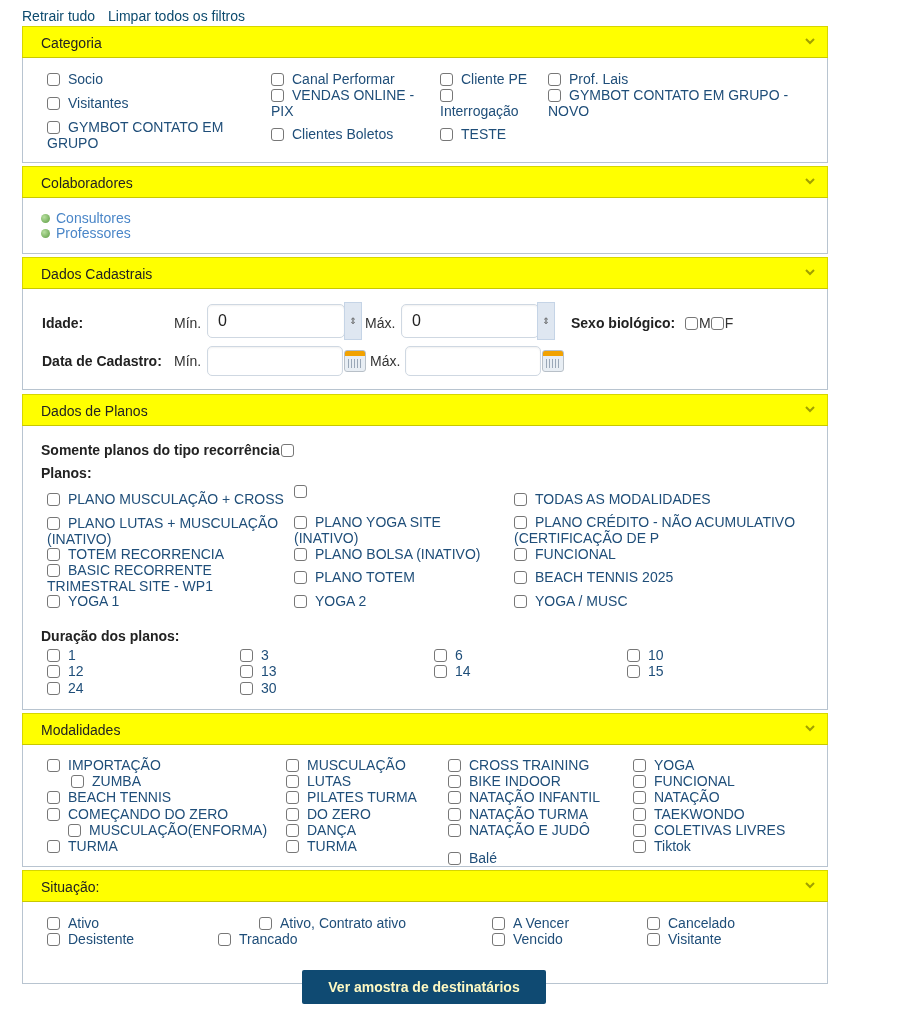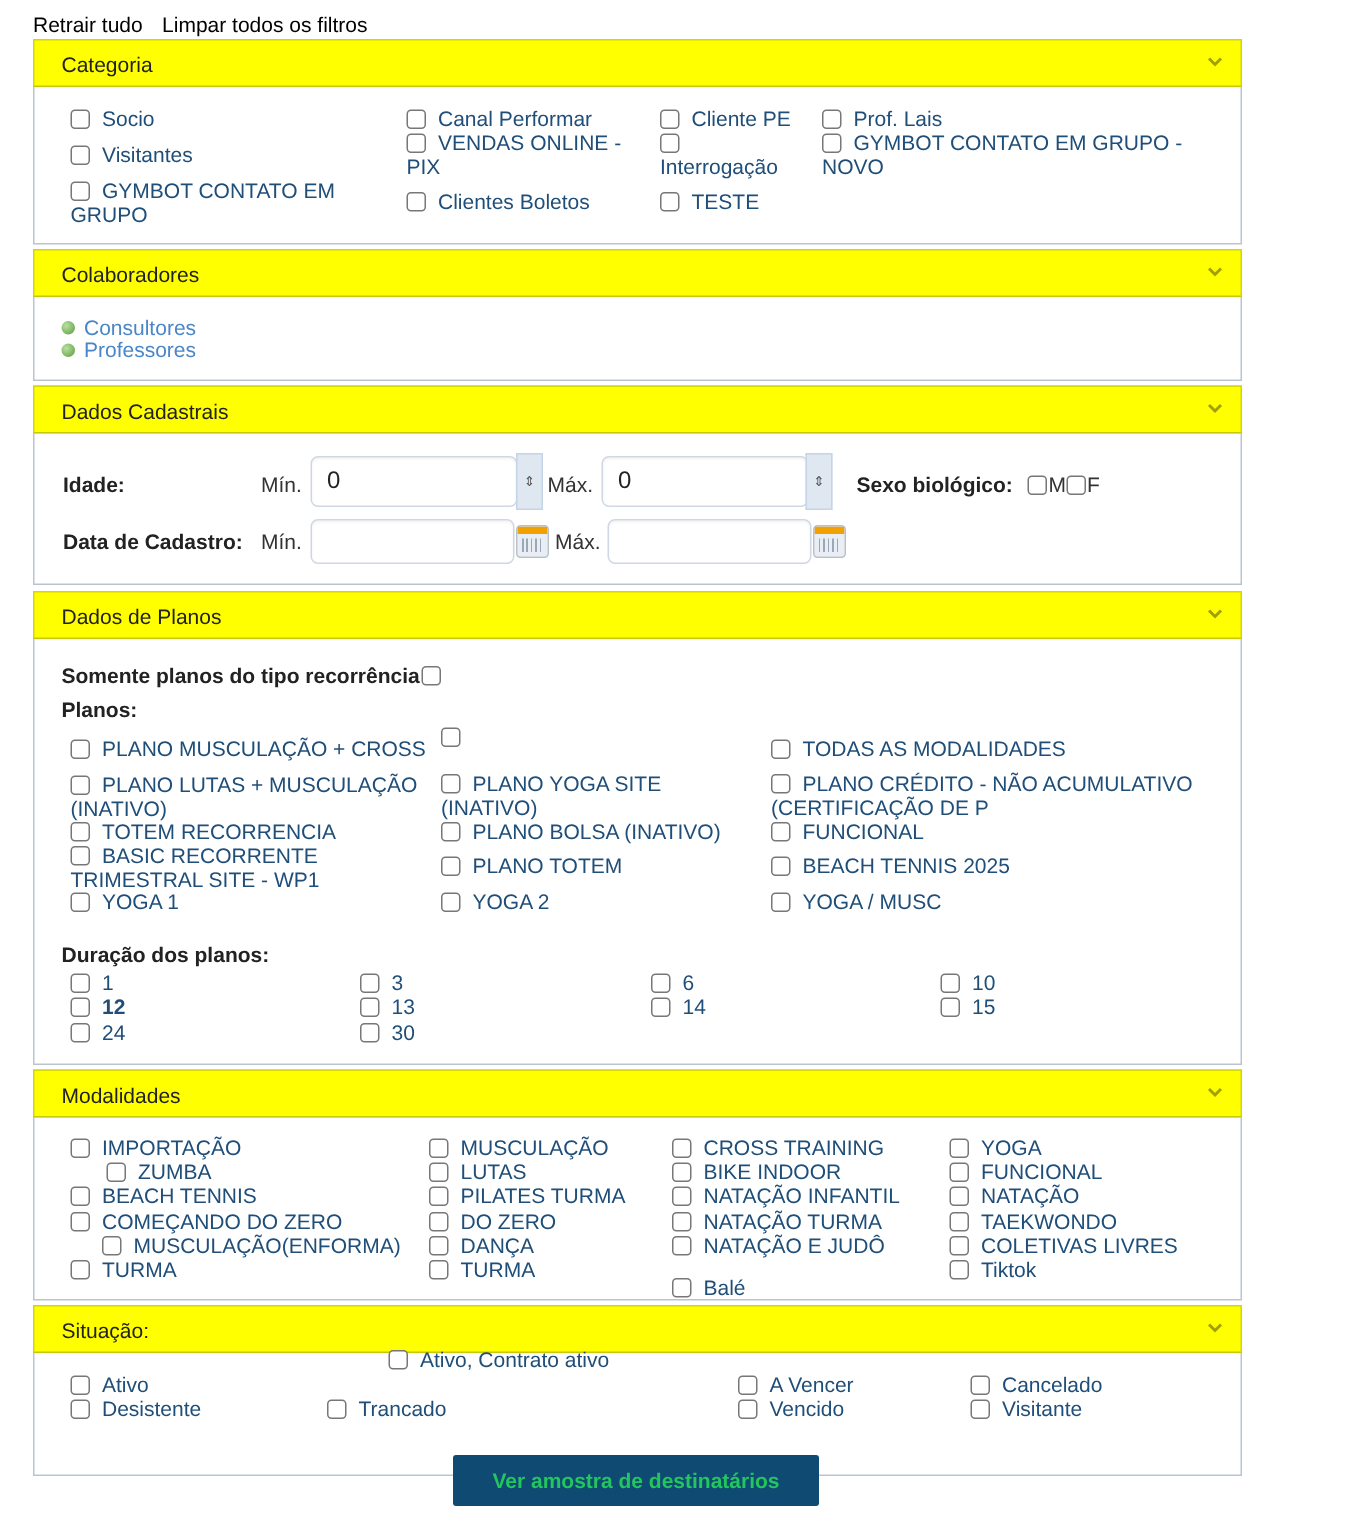--- a/index.html
+++ b/index.html
@@ -1,33 +1,33 @@
 <!DOCTYPE html>
 <html><head>
 <meta charset="utf-8">
 <style>
   * { box-sizing: border-box; }
   body { margin:0; width:906px; height:1022px; background:#fff; font-family:"Liberation Sans", sans-serif; font-size:14px; color:#1f4e79; position:relative; overflow:hidden; }
   .toplinks { position:absolute; left:22px; top:8px; font-size:14px; }
-  .toplinks a { color:#000000; text-decoration:none; margin-right:9px; cursor:pointer; }
+  .toplinks a { color:#0c4a6e; text-decoration:none; margin-right:9px; cursor:pointer; }
   .panel { position:absolute; left:22px; width:806px; border:1px solid #b8c4d0; background:#fff; }
   .phead { height:32px; background:#ffff00; border-bottom:1px solid #c8c800; border-top:1px solid #d6d600; position:relative; color:#222; font-size:14px; padding:8px 0 0 18px; margin:-1px -1px 0 -1px; border-left:1px solid #d6d600; border-right:1px solid #d6d600; cursor:pointer; }
   .chev { position:absolute; right:12px; top:9px; width:10px; height:10px; }
   .cb { display:inline-block; width:13px; height:13px; border:1px solid #777; border-radius:3px; background:#fff; vertical-align:-2px; margin-right:8px; cursor:pointer; }
   .abs { position:absolute; }
   .item { position:absolute; font-size:14px; color:#1f4e79; line-height:16px; }
   .bold { font-weight:bold; color:#222; }
   .lbl { color:#333; }
   .inp { position:absolute; height:34px; border:1px solid #cfd8e2; border-radius:5px; background:#fff; font-size:16px; color:#222; padding:7px 10px; box-shadow: inset 0 1px 2px rgba(0,0,0,0.06); }
   .spin { position:absolute; width:18px; height:38px; background:#dfe7f1; border:1px solid #c5d4e6; font-size:9px; color:#555; text-align:center; line-height:36px; }
   .cal { position:absolute; width:22px; height:22px; border:1px solid #b8c0c8; border-radius:3px; background:linear-gradient(#f2a200 0 5px, #e8eef4 5px); }
   .cal::after { content:""; position:absolute; left:3px; right:3px; top:8px; bottom:3px; background:repeating-linear-gradient(90deg,#9aa8b8 0 1px, transparent 1px 3px); }
   .dot { display:inline-block; width:9px; height:9px; border-radius:50%; background:radial-gradient(circle at 35% 35%, #b8e0a0, #5a9a40); margin-right:6px; vertical-align:0px; }
   .colab a { color:#4a86c8; text-decoration:none; cursor:pointer; }
-  .btn { position:absolute; left:302px; top:970px; width:244px; height:34px; background:#0f4a72; color:#22c55e; font-weight:bold; font-size:14px; text-align:center; line-height:34px; border-radius:2px; cursor:pointer; }
+  .btn { position:absolute; left:302px; top:970px; width:244px; height:34px; background:#0f4a72; color:#fef9c3; font-weight:bold; font-size:14px; text-align:center; line-height:34px; border-radius:2px; cursor:pointer; }
 </style>
 </head>
 <body>
 
 <div class="toplinks">
   <a>Retrair tudo</a>
   <a>Limpar todos os filtros</a>
 </div>
 
 <div class="panel" style="top:26px;height:137px;">
@@ -100,21 +100,21 @@
   <div class="item" style="left:491px;top:96px;"><span class="cb"></span><span>TODAS AS MODALIDADES</span></div>
   <div class="item" style="left:491px;top:119px;width:290px;"><span class="cb"></span><span>PLANO CRÉDITO - NÃO ACUMULATIVO (CERTIFICAÇÃO DE P</span></div>
   <div class="item" style="left:491px;top:151px;"><span class="cb"></span><span>FUNCIONAL</span></div>
   <div class="item" style="left:491px;top:174px;"><span class="cb"></span><span>BEACH TENNIS 2025</span></div>
   <div class="item" style="left:491px;top:198px;text-align:right;"><span class="cb"></span><span>YOGA / MUSC</span></div>
   <span class="abs bold" style="left:18px;top:233px;">Duração dos planos:</span>
   <div class="item" style="left:24px;top:252px;"><span class="cb"></span><span>1</span></div>
   <div class="item" style="left:217px;top:252px;"><span class="cb"></span><span>3</span></div>
   <div class="item" style="left:411px;top:252px;"><span class="cb"></span><span>6</span></div>
   <div class="item" style="left:604px;top:252px;"><span class="cb"></span><span>10</span></div>
-  <div class="item" style="left:24px;top:268px;font-weight:bold;"><span class="cb"></span><span>12</span></div>
+  <div class="item" style="left:24px;top:268px;"><span class="cb"></span><span>12</span></div>
   <div class="item" style="left:217px;top:268px;"><span class="cb"></span><span>13</span></div>
   <div class="item" style="left:411px;top:268px;"><span class="cb"></span><span>14</span></div>
   <div class="item" style="left:604px;top:268px;"><span class="cb"></span><span>15</span></div>
   <div class="item" style="left:24px;top:285px;"><span class="cb"></span><span>24</span></div>
   <div class="item" style="left:217px;top:285px;"><span class="cb"></span><span>30</span></div>
 </div>
 
 <div class="panel" style="top:713px;height:154px;">
   <div class="phead"><span>Modalidades</span>
     <svg class="chev" viewBox="0 0 10 10">
@@ -146,21 +146,21 @@
   <div class="item" style="left:610px;top:124px;"><span class="cb"></span><span>Tiktok</span></div>
 </div>
 
 <div class="panel" style="top:870px;height:114px;">
   <div class="phead"><span>Situação:</span>
     <svg class="chev" viewBox="0 0 10 10">
         <polyline points="1,3 5,7 9,3" fill="none" stroke="#a0a000" stroke-width="2"></polyline>
       </svg></div>
   <div class="item" style="left:24px;top:44px;"><span class="cb"></span><span>Ativo</span></div>
   <div class="item" style="left:24px;top:60px;"><span class="cb"></span><span>Desistente</span></div>
-  <div class="item" style="left:195px;top:27px;padding-left:41px;"><span class="cb"></span><span>Ativo, Contrato ativo</span></div>
+  <div class="item" style="left:195px;top:44px;padding-left:41px;"><span class="cb"></span><span>Ativo, Contrato ativo</span></div>
   <div class="item" style="left:195px;top:60px;"><span class="cb"></span><span>Trancado</span></div>
   <div class="item" style="left:469px;top:44px;"><span class="cb"></span><span>A Vencer</span></div>
   <div class="item" style="left:469px;top:60px;"><span class="cb"></span><span>Vencido</span></div>
   <div class="item" style="left:624px;top:44px;"><span class="cb"></span><span>Cancelado</span></div>
   <div class="item" style="left:624px;top:60px;"><span class="cb"></span><span>Visitante</span></div>
 </div>
 
 <div class="btn">Ver amostra de destinatários</div>
 
 </body></html>

